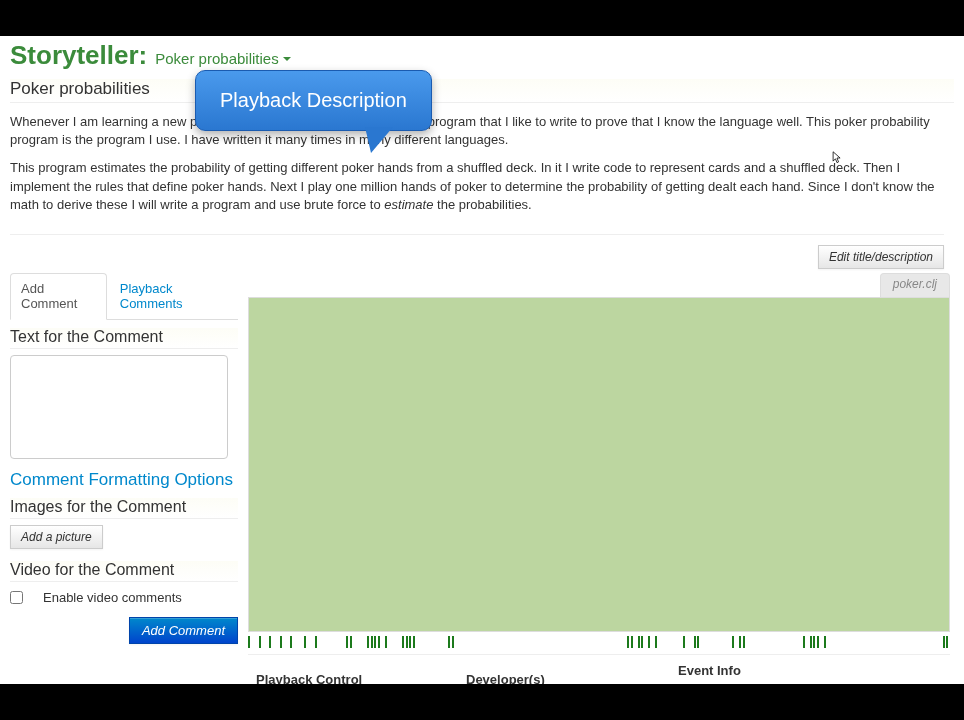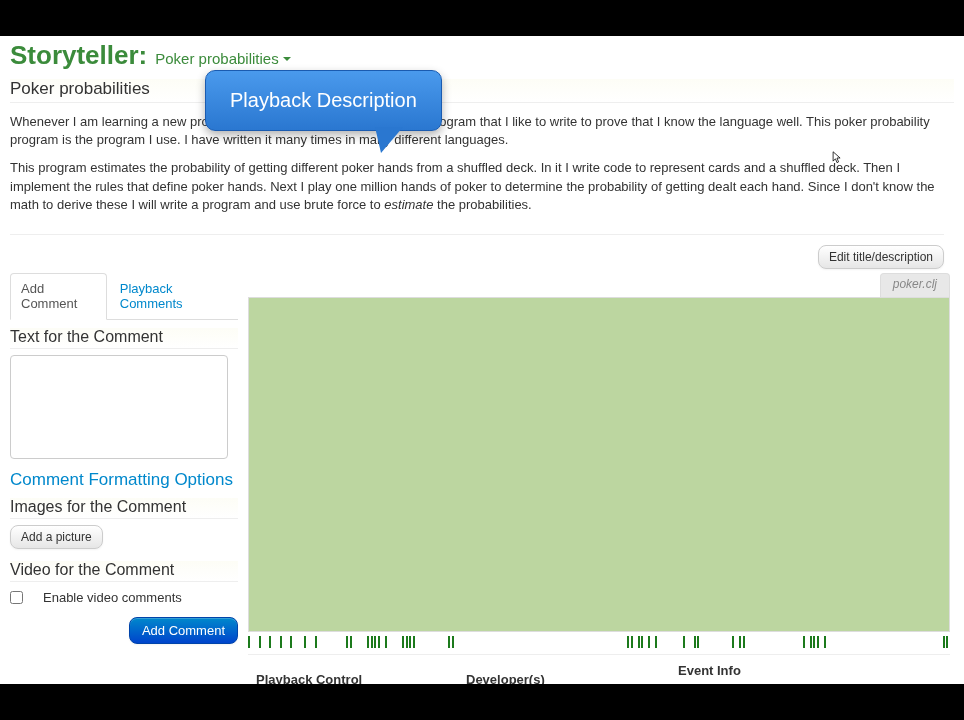--- a/index.html
+++ b/index.html
@@ -80,26 +80,27 @@
       font-style: italic;
     }
     .edit-row {
       text-align: right;
       margin: 10px 10px 4px 0;
     }
     .btn {
       display: inline-block;
       background: linear-gradient(to bottom, #fff, #e6e6e6);
       border: 1px solid #ccc;
-      border-radius: 8px;
+      border-radius: 0;
       padding: 4px 10px;
       font-size: 12px;
       color: #333;
       cursor: pointer;
       box-shadow: inset 0 1px 0 rgba(255,255,255,.2), 0 1px 2px rgba(0,0,0,.05);
+      font-style: italic;
     }
     .btn-primary {
       background: linear-gradient(to bottom, #0088cc, #0044cc);
       border-color: #0044aa;
       color: #fff;
       padding: 5px 12px;
       font-size: 13px;
     }
     .main-layout {
       display: flex;
@@ -224,21 +225,21 @@
       font-size: 12px;
       color: #999;
       margin-top: 4px;
     }
     .p1 { width: 210px; }
     .p2 { width: 280px; }
     .p3 { flex: 1; }
     .tooltip {
       position: absolute;
       top: 70px;
-      left: 205px;
+      left: 195px;
       z-index: 100;
     }
     .tooltip-box {
       background: linear-gradient(to bottom, #4a9aed, #2a77d0);
       border: 1px solid #1a5bb0;
       border-radius: 10px;
       padding: 18px 24px;
       color: #fff;
       font-size: 20px;
       box-shadow: 0 4px 10px rgba(0,0,0,0.3);

